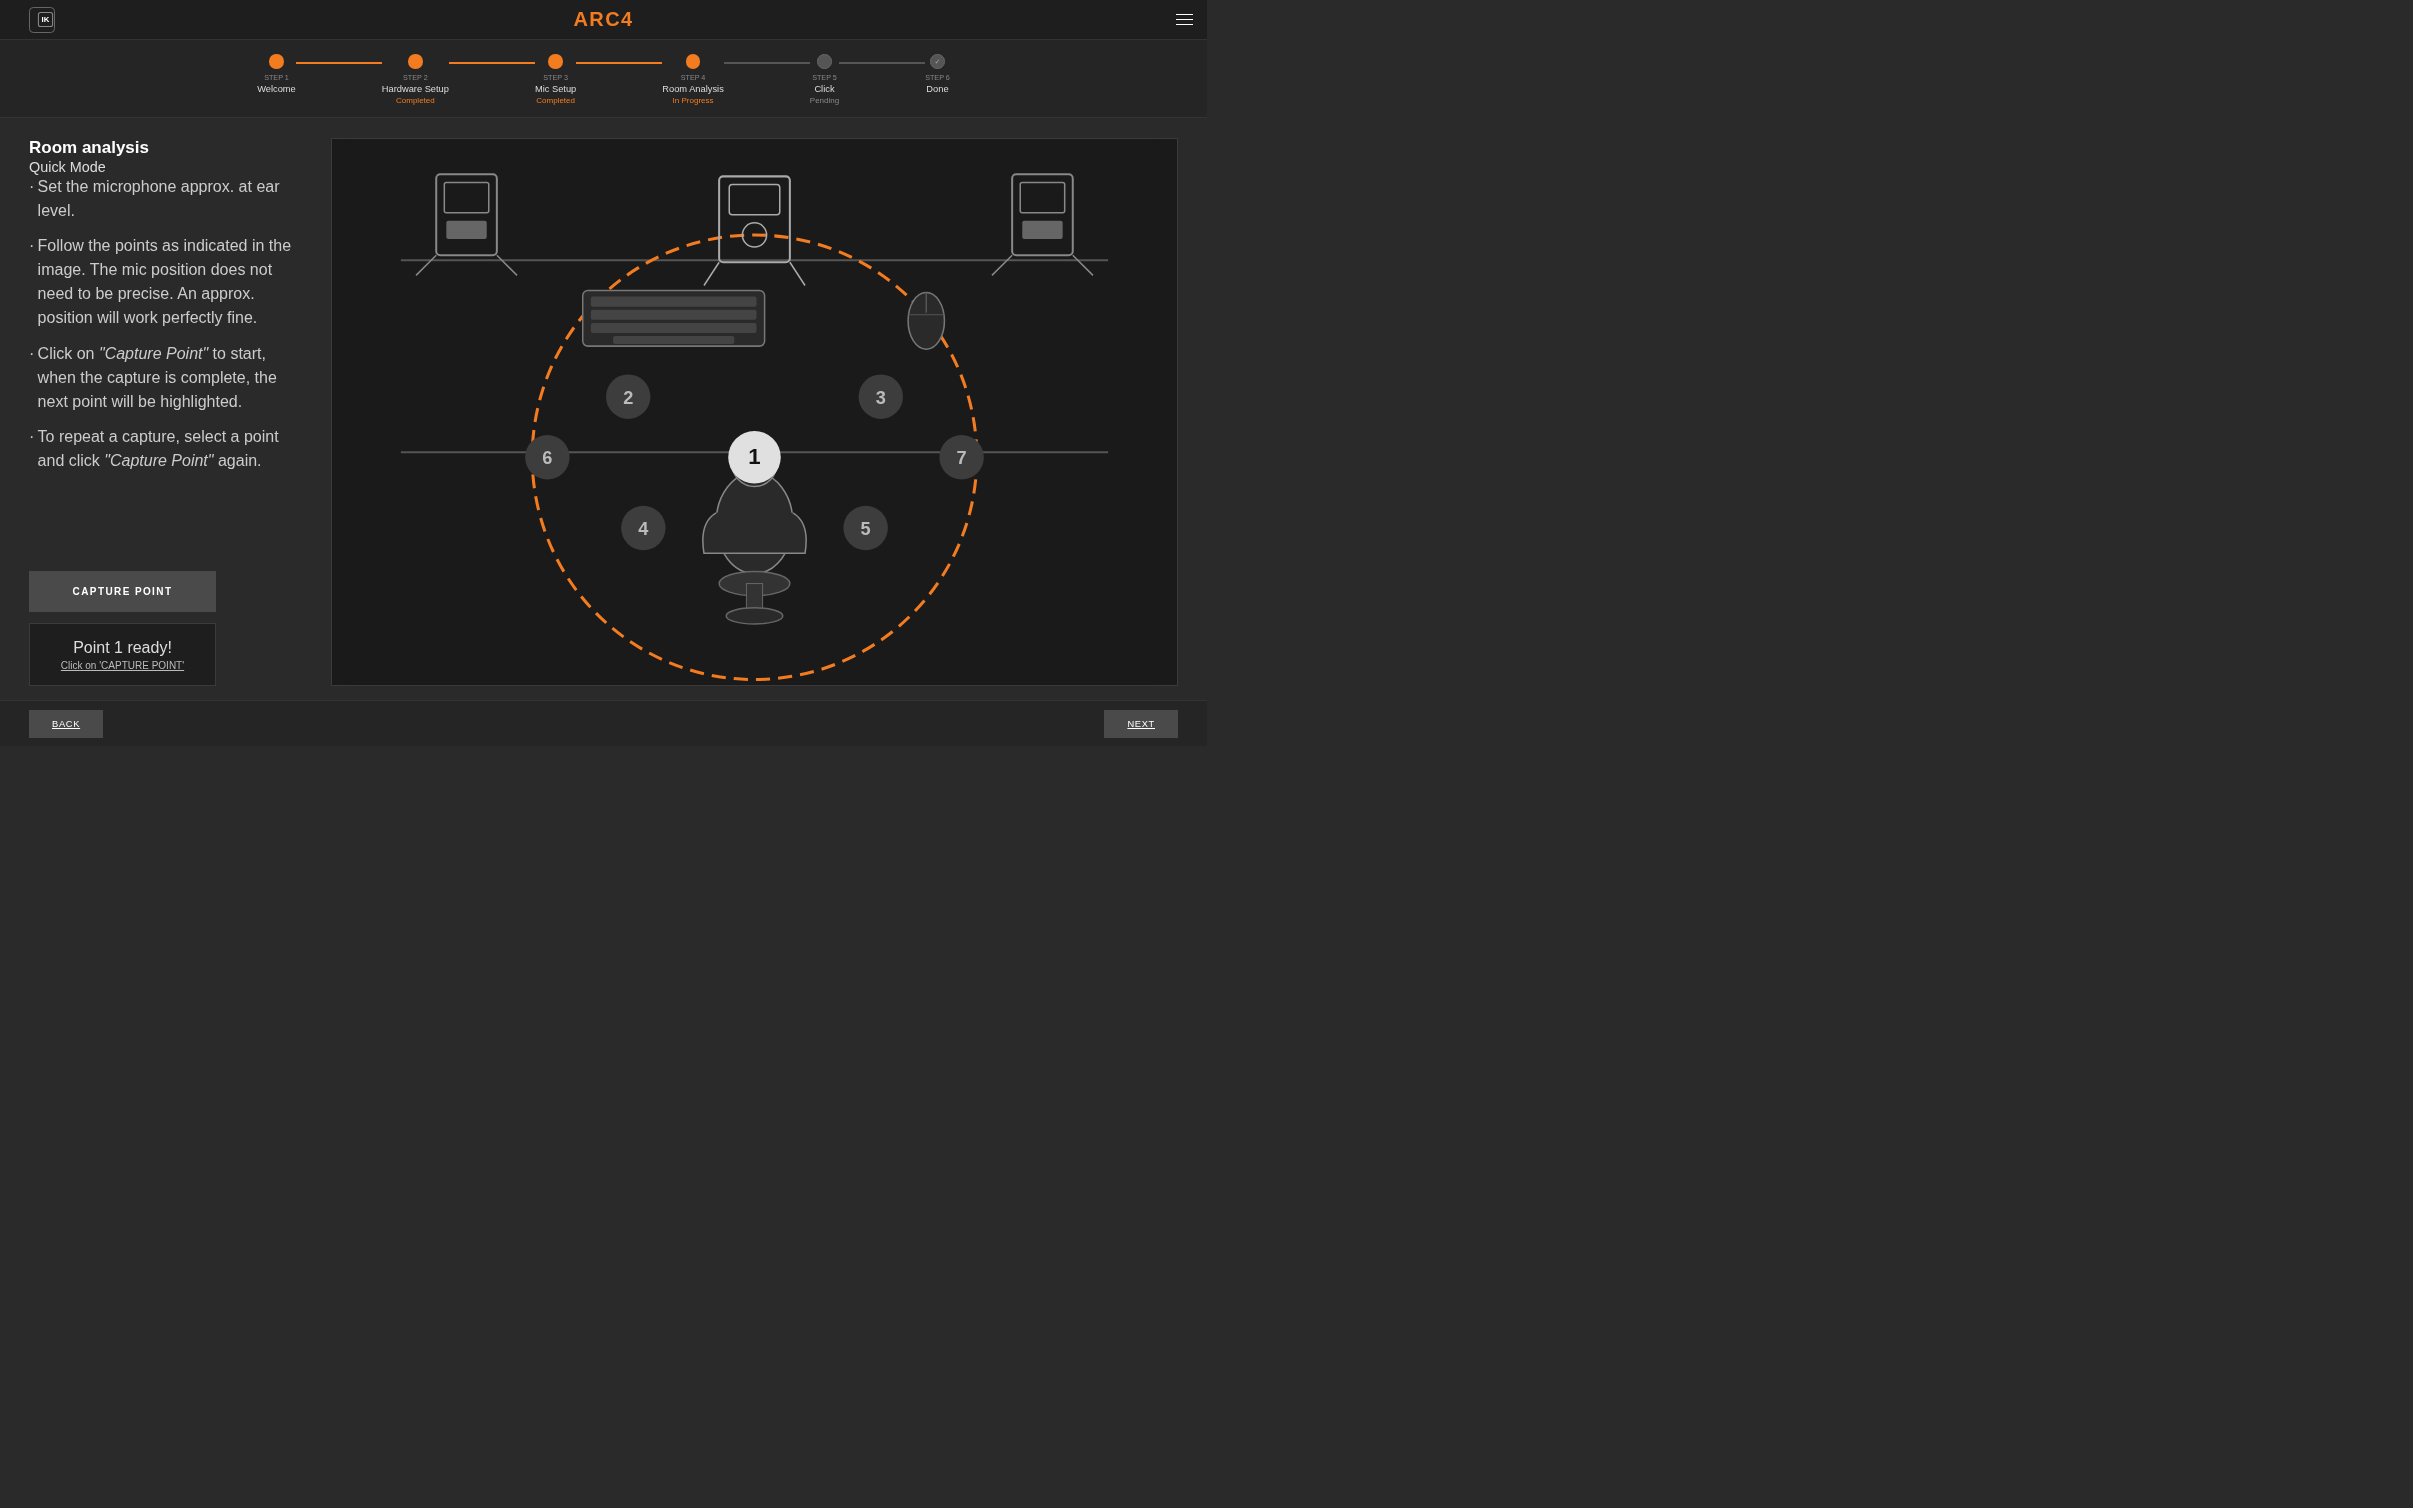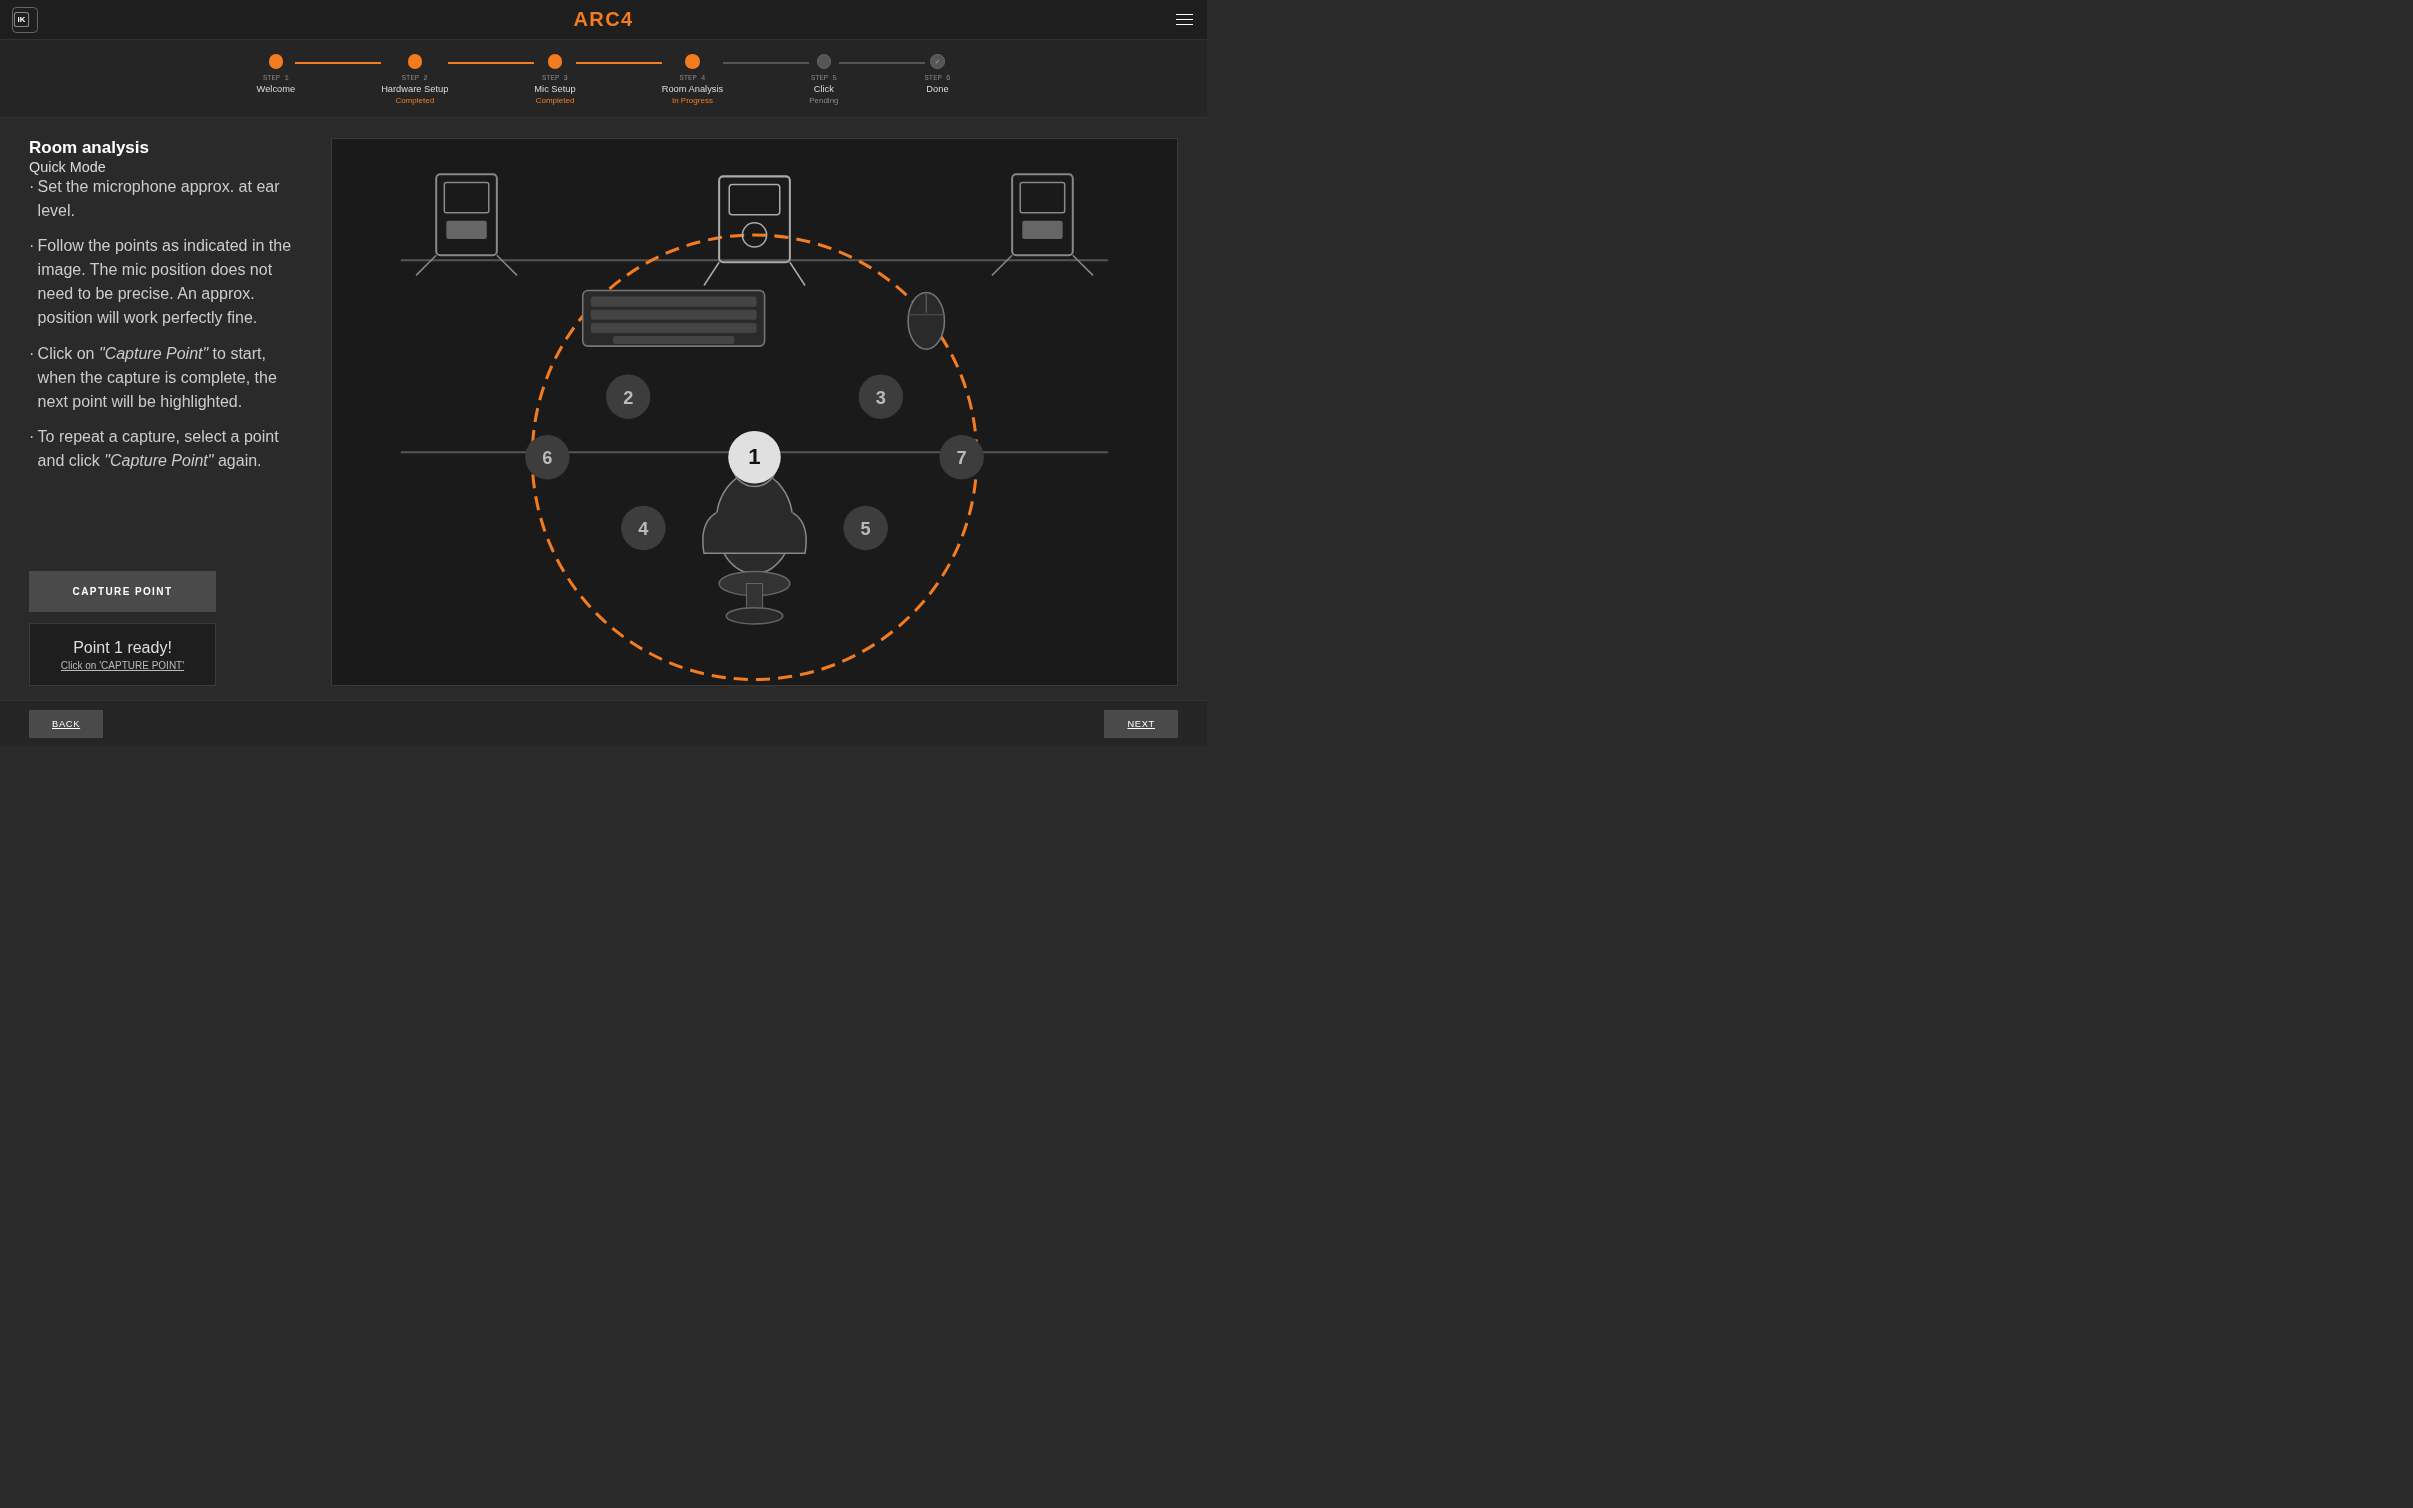--- a/index.html
+++ b/index.html
@@ -18,28 +18,28 @@
       background: #1e1e1e;
       height: 40px;
       display: flex;
       align-items: center;
       justify-content: center;
       position: relative;
       border-bottom: 0.7px solid #333;
     }
     .header-logo {
       position: absolute;
-      left: 12px;
+      left: 29px;
       width: 26px;
       height: 26px;
       border: 1.4px solid #666;
       border-radius: 4.3px;
       display: flex;
       align-items: center;
-      justify-content: flex-start;
+      justify-content: flex-end;
       font-size: 8.6px;
       font-weight: bold;
       color: #fff;
     }
     .header-title {
       font-size: 20px;
       font-weight: bold;
       letter-spacing: 1.4px;
       color: #fff;
     }
@@ -105,21 +105,21 @@
     .step-dot.inactive { background: #555; border: 1.4px solid #666; }
     .step-dot.done { background: #555; border: 1.4px solid #666; }
     .step-dot.done::after { content: '✓'; color: #aaa; font-size: 7.2px; }
 
     .step-label {
       font-size: 8px;
       color: #888;
       text-align: center;
       line-height: 1.3;
     }
-    .step-label .step-num { font-size: 7.2px; color: #888; font-family: Liberation Mono, monospace; }
+    .step-label .step-num { font-size: 7.2px; color: #888; }
     .step-label .step-name { font-size: 9.3px; color: #ddd; font-weight: 500; display: block; }
     .step-label .step-status-completed { color: #f47c20; font-size: 8px; }
     .step-label .step-status-inprogress { color: #f47c20; font-size: 8px; }
     .step-label .step-status-pending { color: #888; font-size: 8px; }
 
     
     .main-content {
       display: flex;
       padding: 20px 29px 14.4px;
       gap: 29px;

